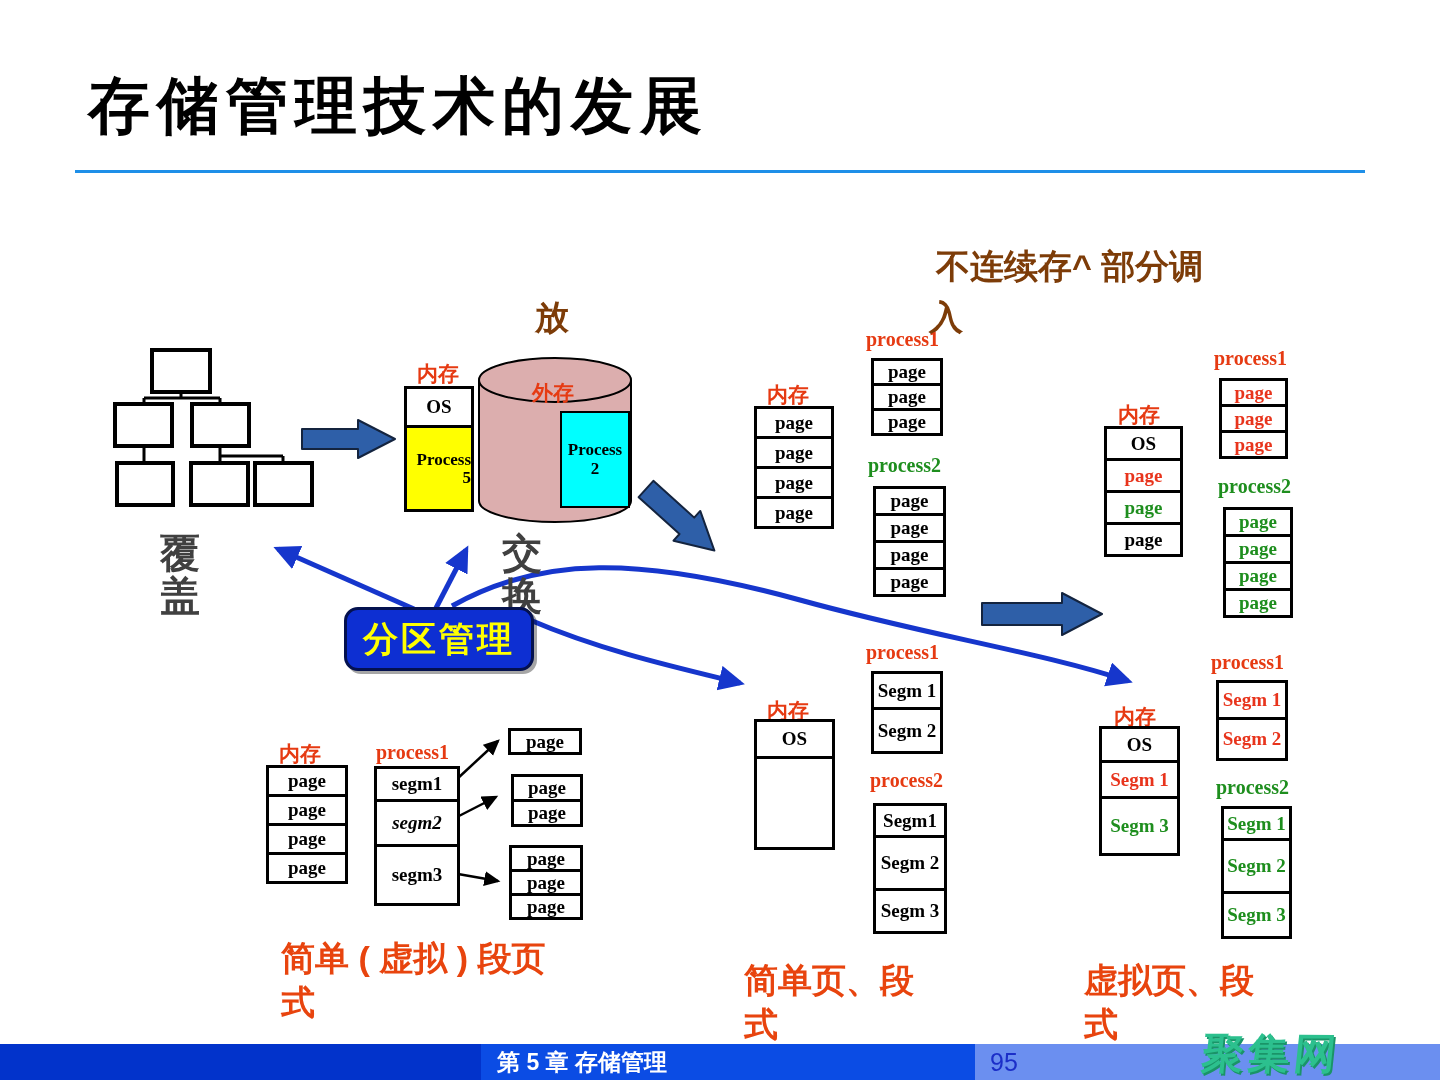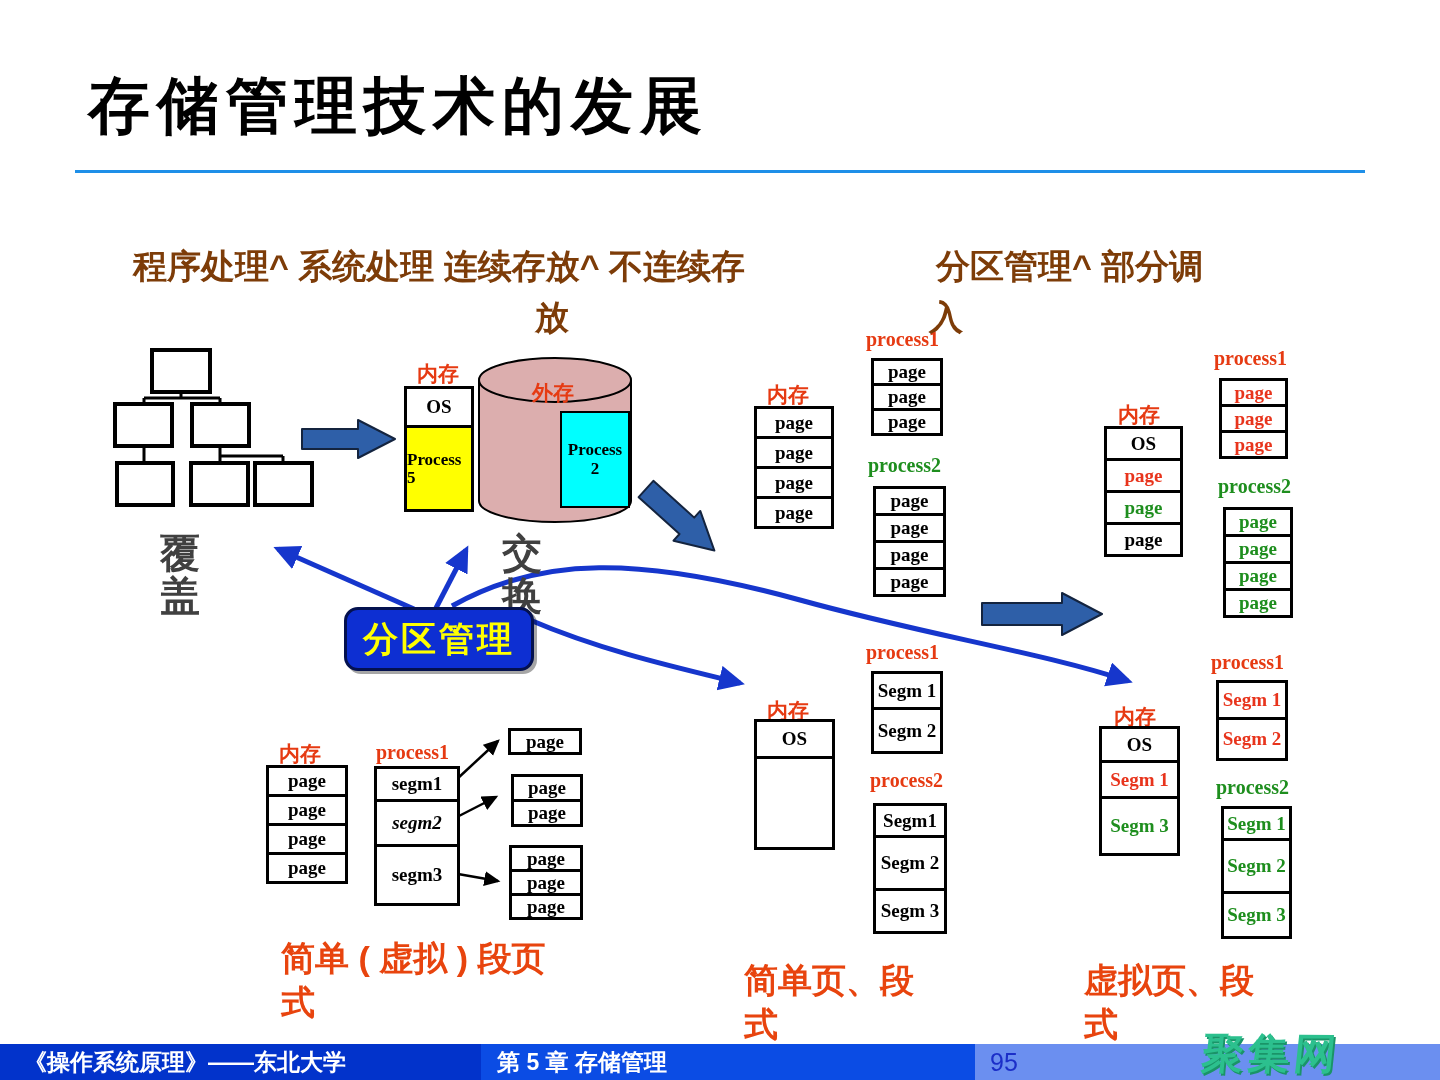--- a/index.html
+++ b/index.html
@@ -14,21 +14,21 @@
   .vlabel{position:absolute;font-size:40px;font-weight:bold;color:#404040;width:46px;line-height:1.08;word-break:break-all;}
   #partition{
     left:344px;top:607px;width:184px;height:58px;background:#0d2fd2;border:3px solid #04114f;
     border-radius:14px;display:flex;align-items:center;justify-content:center;
     color:#ffff00;font-size:35px;font-weight:bold;letter-spacing:3px;
     box-shadow:3px 3px 0 rgba(0,0,0,0.35);
   }
   .mlabel{position:absolute;font-size:21px;font-weight:bold;color:#e63a12;white-space:nowrap;}
   .plabel{position:absolute;font-family:"Liberation Serif",serif;font-size:20px;font-weight:bold;white-space:nowrap;}
   .mbox{position:absolute;border:3px solid #000;background:#fff;display:flex;flex-direction:column;box-sizing:content-box;}
-  .cell{display:flex;align-items:center;justify-content:center;text-align:left;
+  .cell{display:flex;align-items:center;justify-content:center;text-align:right;
         font-family:"Liberation Serif",serif;font-weight:bold;font-size:19px;line-height:1.05;color:#000;}
   .cell + .cell{border-top:3px solid #000;}
   #disk-p2{
     left:560px;top:411px;width:66px;height:93px;background:#00ffff;border:2px solid #000;
     display:flex;align-items:center;justify-content:center;text-align:center;
     font-family:"Liberation Serif",serif;font-weight:bold;font-size:17px;line-height:1.1;
   }
   .caption{position:absolute;font-size:34px;font-weight:bold;color:#e8440e;line-height:44px;white-space:nowrap;}
   #footer-left{left:0;top:1044px;width:481px;height:36px;background:#0233cb;}
   #footer-mid{left:481px;top:1044px;width:494px;height:36px;background:#0b4ce4;}
@@ -87,22 +87,21 @@
     <g stroke="#000" stroke-width="2.5" fill="none">
       <line x1="457" y1="779" x2="498" y2="741" marker-end="url(#mk)"></line>
       <line x1="457" y1="817" x2="496" y2="797" marker-end="url(#mk)"></line>
       <line x1="458" y1="874" x2="498" y2="881" marker-end="url(#mk)"></line>
     </g>
   </svg>
 
   <div class="abs" id="title">存储管理技术的发展</div>
   <div class="abs" id="divider"></div>
 
-  <div class="sub" style="left:133px;top:244px;">程序处理^ 系统处理 连续存放^ 不连续存</div>
-  <div class="sub" style="left:936px;top:244px;">分区管理^ 部分调</div>
+  <div class="sub" style="left:936px;top:244px;">不连续存^ 部分调</div>
   <div class="sub" style="left:535px;top:295px;">放</div>
   <div class="sub" style="left:929px;top:295px;">入</div>
 
   <div class="mlabel" style="left: 417px; top: 360px; color: rgb(230, 58, 18);">内存</div>
   <div class="mbox" style="left:404px;top:386px;width:64px;">
       <div class="cell" style="height: 36px; color: rgb(0, 0, 0); background: rgb(255, 255, 255);">OS</div>
       <div class="cell" style="height: 81px; color: rgb(0, 0, 0); background: rgb(255, 255, 0); font-size: 17px;">Process 5</div>
     </div>
 
   <div class="mlabel" style="left:532px;top:368px;margin-top:11px;">外存</div>
@@ -225,19 +224,18 @@
     <div>式</div>
   </div>
   <div class="caption" style="left:1084px;top:958px;">
     <div>虚拟页、段</div>
     <div>式</div>
   </div>
 
   <div class="abs" id="footer-left"></div>
   <div class="abs" id="footer-mid"></div>
   <div class="abs" id="footer-right"></div>
-  <div class="ftext" style="left:24px;top:1044px;">《操作系统原理》——东北大学</div>
   <div class="ftext" style="left:497px;top:1044px;">第 5 章  存储管理</div>
   <div id="page-num">95</div>
 
   <div class="abs" id="watermark">聚集网</div>
 
 </div>
 
 </body></html>

